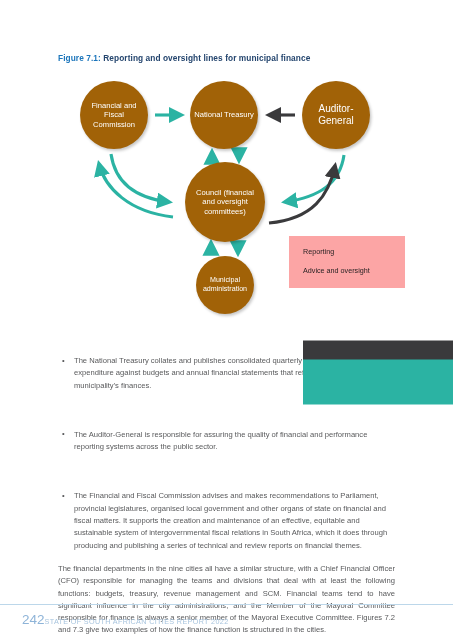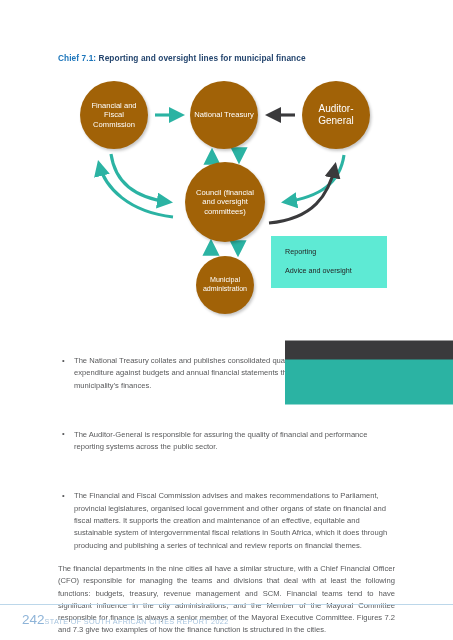--- a/index.html
+++ b/index.html
@@ -92,25 +92,25 @@
     font-size: 7.6px;
   }
   .node-muni {
     left: 141px; top: 178px; width: 58px; height: 58px;
     font-size: 7.1px;
   }
 
   
   .legend {
     position: absolute;
-    left: 216px;
+    left: 234px;
     top: 158px;
     width: 116px;
     height: 52px;
-    background: #5eead4;
+    background: #fca5a5;
     z-index: 4;
   }
   .legend-row {
     position: absolute;
     left: 14px;
     display: flex;
     align-items: center;
     gap: 7px;
   }
   .legend-row-1 { top: 11px; }
@@ -187,21 +187,21 @@
     letter-spacing: 0.05em;
     color: #a7c4de;
   }
 </style>
 </head>
 <body>
 
 <div class="page">
 
   <div class="fig-caption">
-    <span class="fig-num">Chief 7.1:</span>
+    <span class="fig-num">Figure 7.1:</span>
     <span class="fig-title">Reporting and oversight lines for municipal finance</span>
   </div>
 
   <div class="diagram">
 
     <svg viewBox="0 0 345 232" xmlns="http://www.w3.org/2000/svg">
       <defs>
         <marker id="mk-teal" markerWidth="5.2" markerHeight="5.2" refX="3.9" refY="2.6" orient="auto">
           <path d="M0,0 L5.2,2.6 L0,5.2 Z" fill="#2BB3A3"></path>
         </marker>

